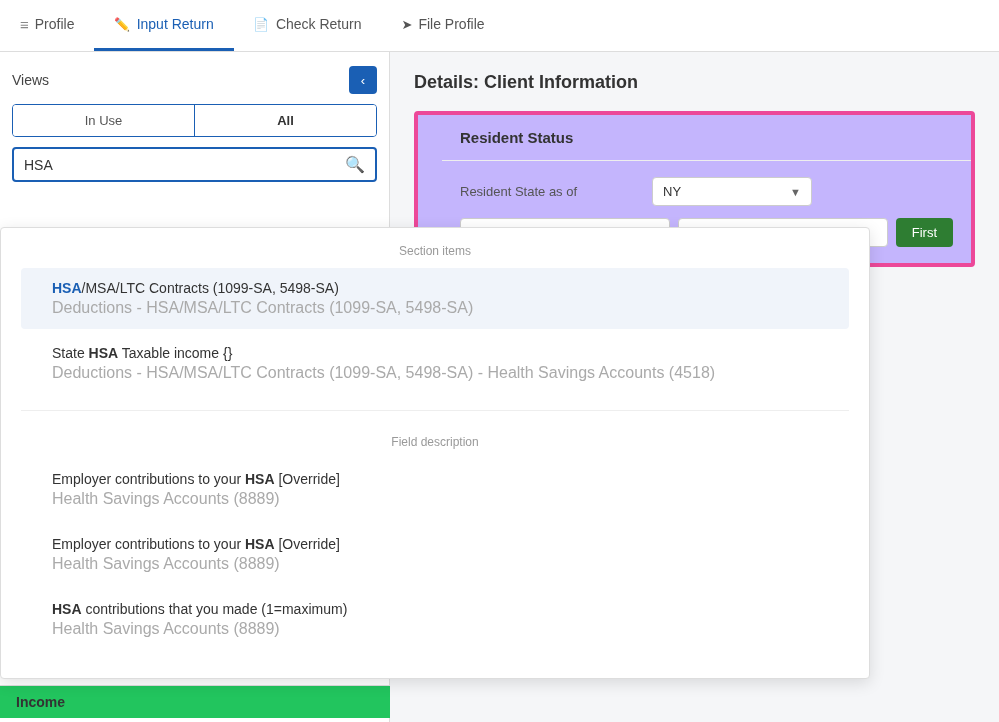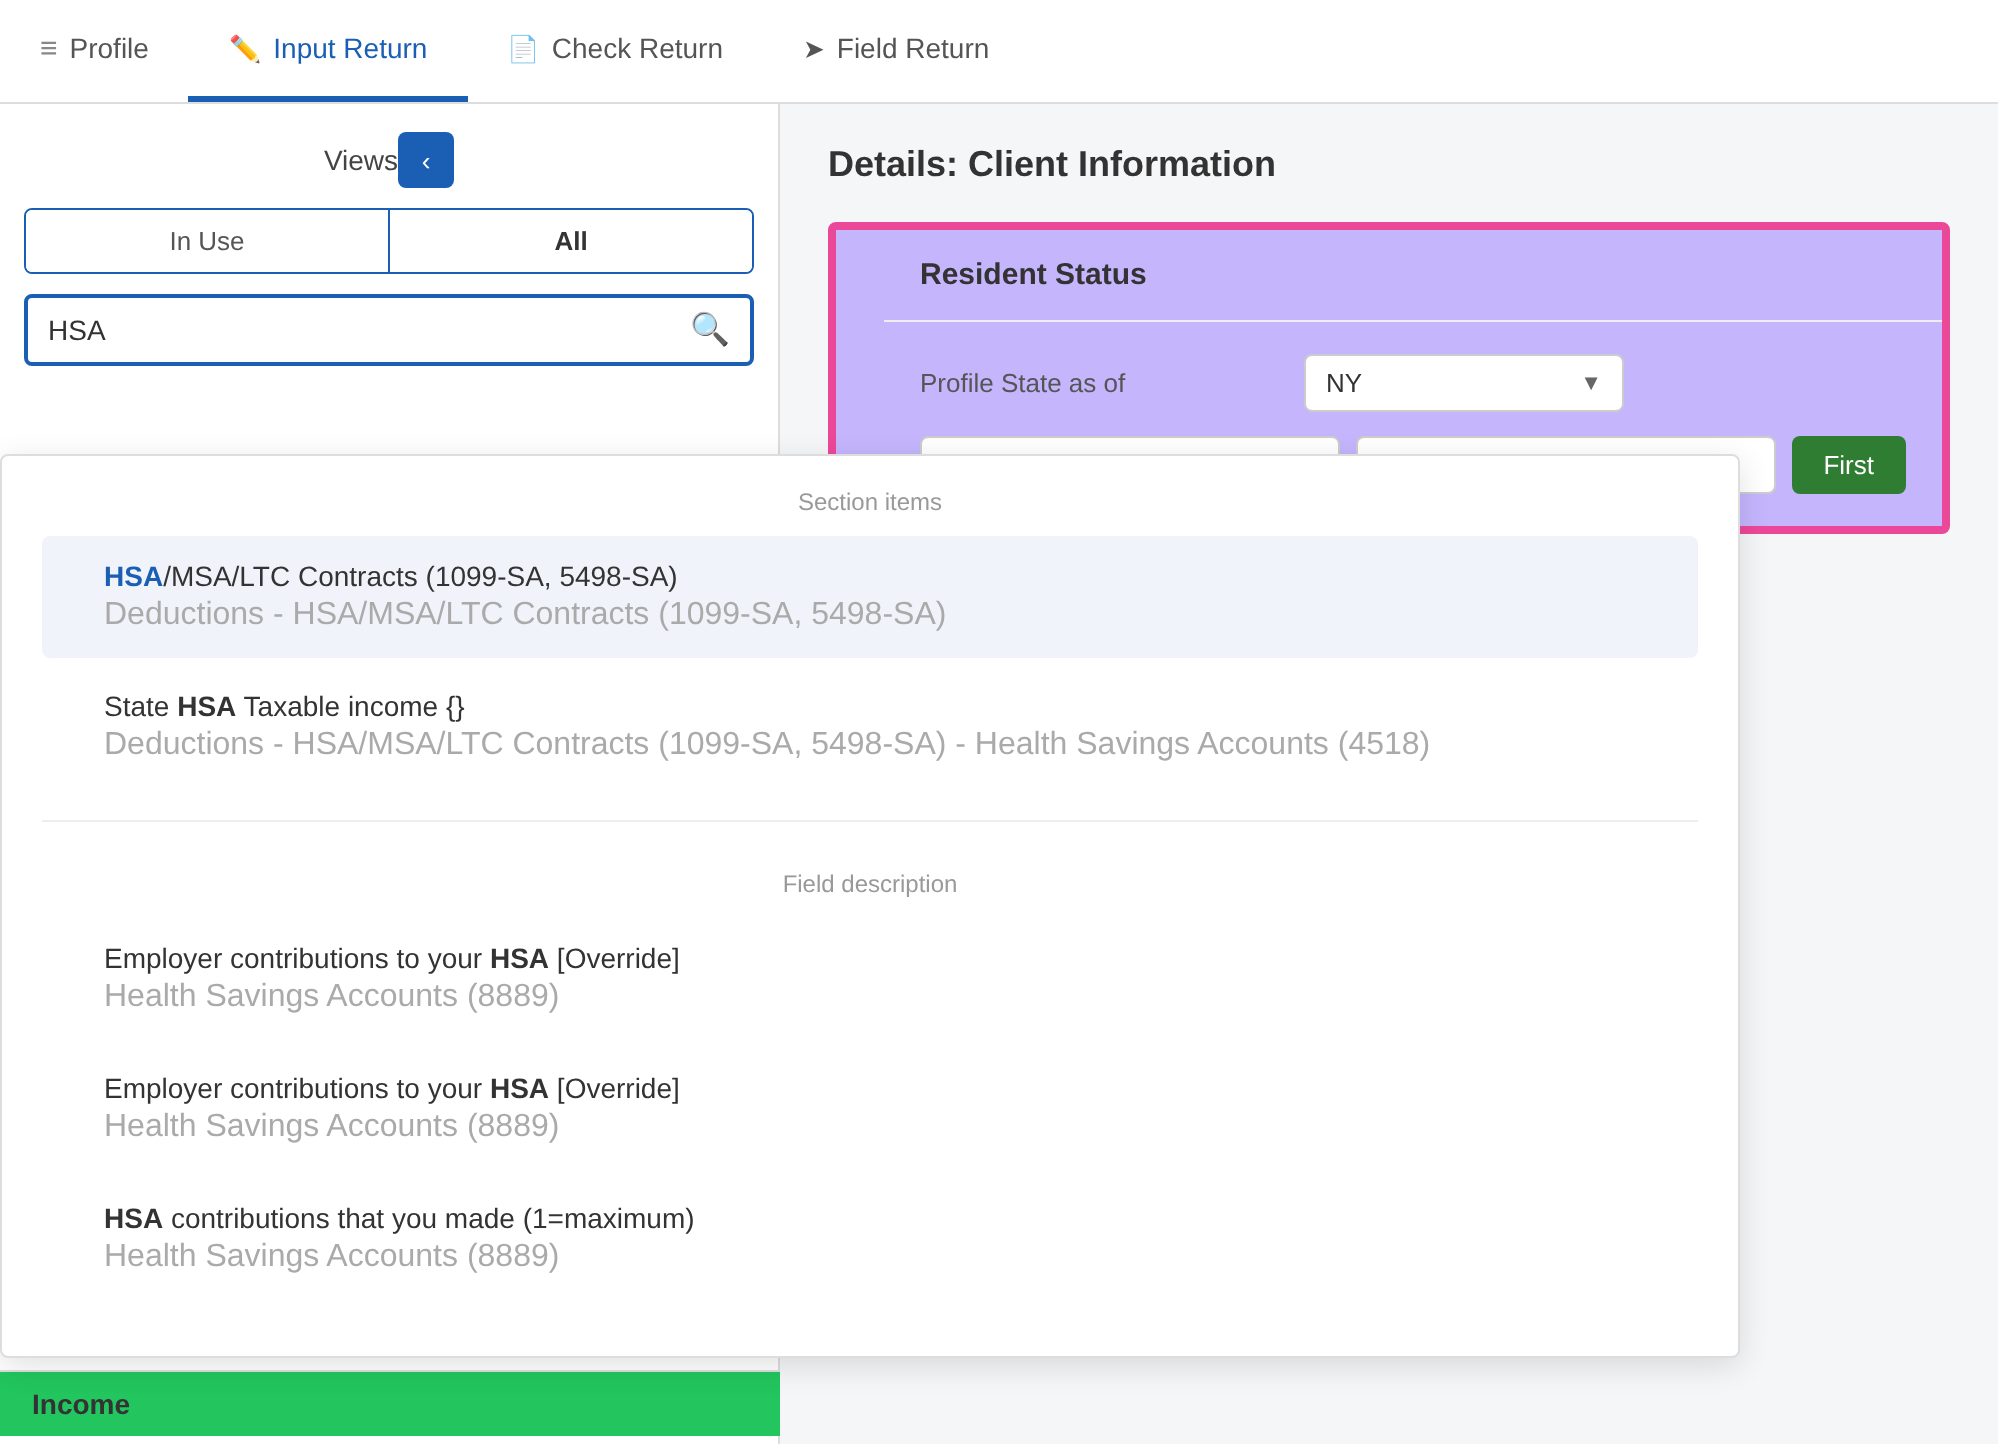--- a/index.html
+++ b/index.html
@@ -45,21 +45,21 @@
       background: #fff;
       border-right: 1px solid #ddd;
       flex-shrink: 0;
       display: flex;
       flex-direction: column;
     }
 
     .views-header {
       display: flex;
       align-items: center;
-      justify-content: center;
+      justify-content: space-between;
       padding: 14px 12px 10px 12px;
     }
     .views-label {
       font-size: 14px;
       color: #444;
       font-weight: 500;
     }
     .collapse-btn {
       width: 28px;
       height: 28px;
@@ -286,21 +286,21 @@
   <div class="nav-tab active">
     <span style="font-size:13px;">✏️</span>
     <span>Input Return</span>
   </div>
   <div class="nav-tab">
     <span style="font-size:13px;">📄</span>
     <span>Check Return</span>
   </div>
   <div class="nav-tab">
     <span style="font-size:13px;">➤</span>
-    <span>Field Return</span>
+    <span>File Profile</span>
   </div>
 </nav>
 
 <div class="main-layout">
 
   <div class="left-panel">
     <div class="views-header">
       <span class="views-label">Views</span>
       <div class="collapse-btn">
         <span>‹</span>
@@ -373,21 +373,21 @@
     <div style="height: 20px;"></div>
   </div>
 
   <div class="right-panel">
     <div class="details-title">Details: Client Information</div>
 
     <div class="section-card">
       <div class="section-card-header">Resident Status</div>
       <div class="section-card-body">
         <div class="field-row">
-          <span class="field-label">Profile State as of</span>
+          <span class="field-label">Resident State as of</span>
           <div class="field-select">
             <span class="field-select-value">NY</span>
             <span class="dropdown-arrow">▼</span>
           </div>
         </div>
 
         <div class="name-input-row">
           <input class="name-input-field" type="text" placeholder="First Name &amp; Initial" style="">
           <input class="name-input-field" type="text" placeholder="First" style="">
           <button class="apply-btn">First</button>

